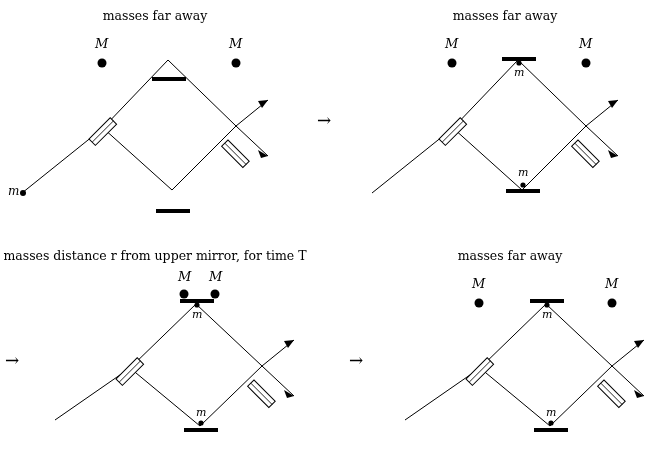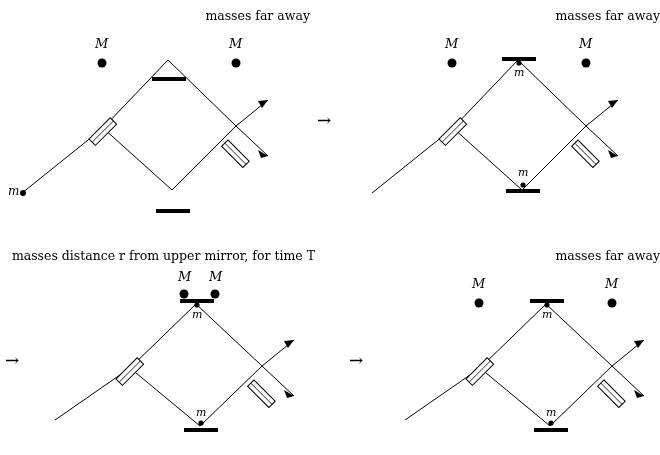--- a/index.html
+++ b/index.html
@@ -15,21 +15,21 @@
     color: #000000;
     overflow: hidden;
   }
   .panel {
     position: absolute;
   }
   .caption {
     position: absolute;
     font-size: 12.5px;
     white-space: nowrap;
-    text-align: right;
+    text-align: center;
     font-family: "DejaVu Serif", serif;
   }
   .arrow-step {
     position: absolute;
     font-size: 17px;
     line-height: 1;
     font-family: "DejaVu Serif", serif;
   }
   svg {
     display: block;

